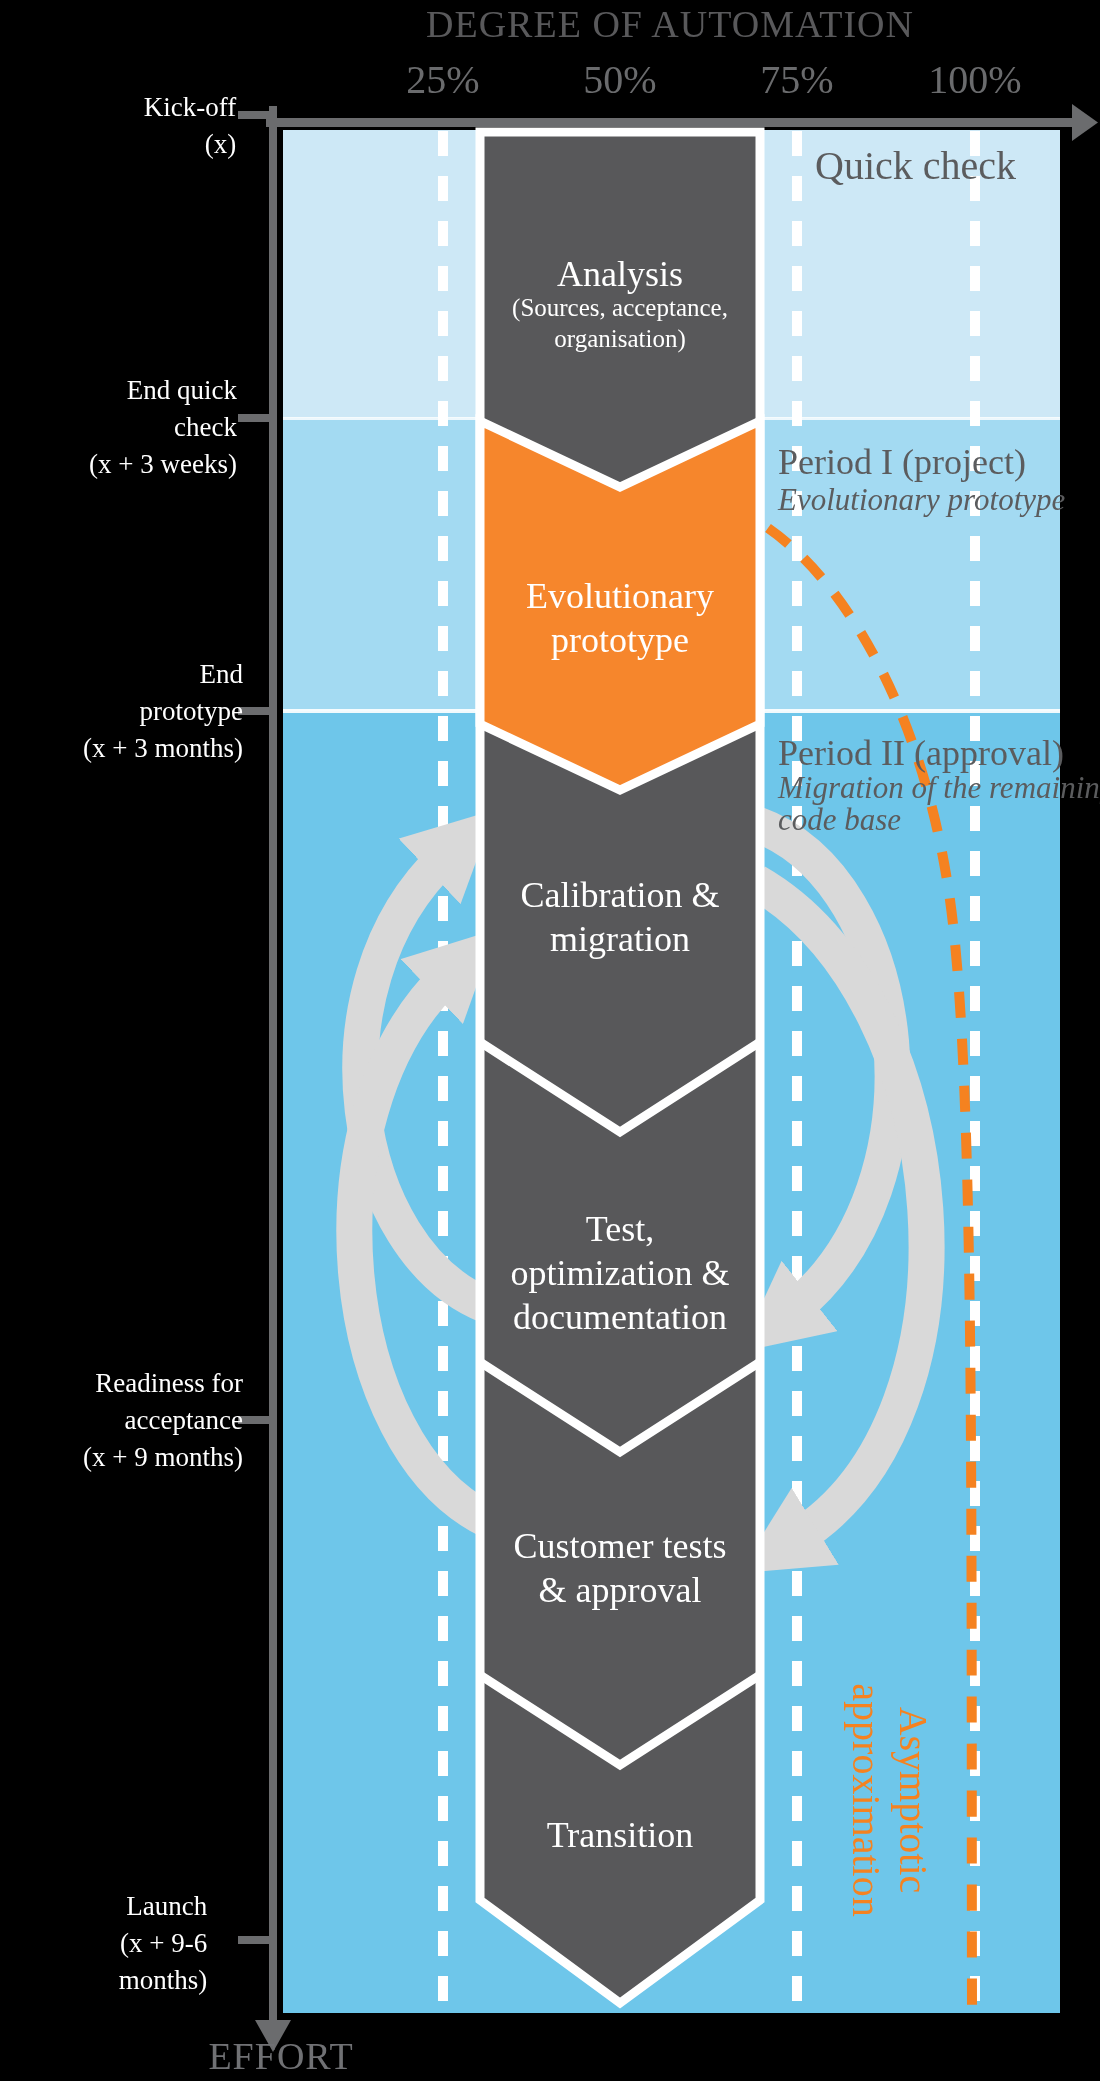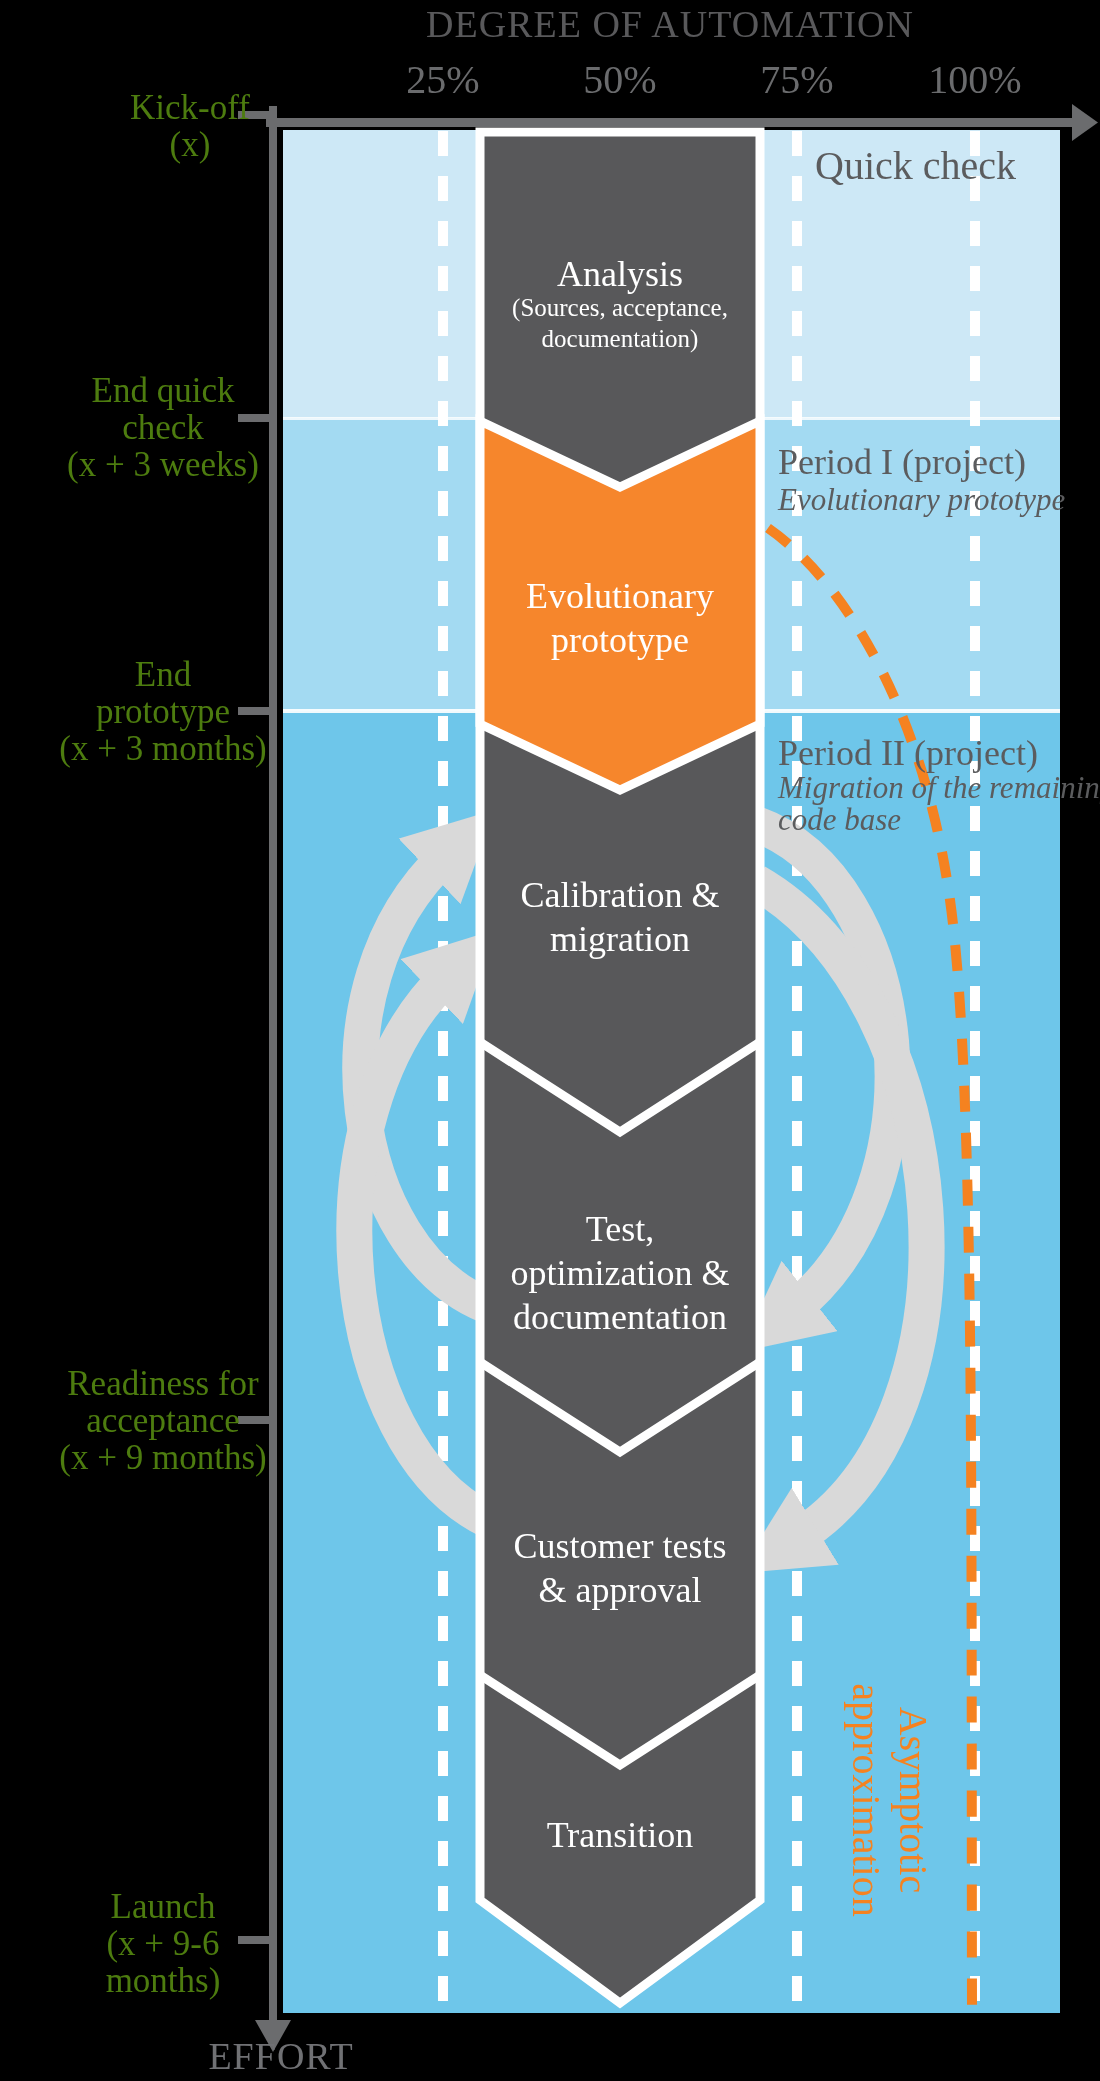--- a/index.html
+++ b/index.html
@@ -5,21 +5,21 @@
   html,body{margin:0;padding:0;background:#000;}
   #stage{
     position:relative;width:1100px;height:2081px;background:#000;overflow:hidden;
     font-family:Liberation Serif, serif;
   }
   #stage svg{position:absolute;left:0;top:0;}
   .txt{position:absolute;white-space:nowrap;}
   .center{transform:translateX(-50%);text-align:center;}
   .chart-title{font-size:38px;letter-spacing:1px;color:#59595B;}
   .pct{font-size:40px;color:#6A6B6D;}
-  .milestone{font-size:35px;line-height:37px;color:#4d7c0f;text-align:center;transform:translateX(-50%);}
+  .milestone{font-size:27px;line-height:37px;color:#ffffff;text-align:right;transform:translateX(-50%);}
   .stage-label{color:#FFFFFF;font-size:36px;line-height:44px;text-align:center;transform:translateX(-50%);}
   .stage-sub{color:#FFFFFF;font-size:25px;line-height:31px;text-align:center;transform:translateX(-50%);}
   .period-title{font-size:36px;color:#5B5C5E;}
   .period-sub{font-size:31px;line-height:32px;font-style:italic;color:#5B5C5E;white-space:nowrap;position:absolute;}
   .quick{font-size:40px;color:#5B5C5E;}
   .asym{
     position:absolute;color:#F58220;font-size:40px;line-height:47px;text-align:center;
     transform:translate(-50%,-50%) rotate(90deg);transform-origin:center center;white-space:nowrap;
   }
   .effort{font-size:38px;letter-spacing:1px;color:#707174;}
@@ -105,21 +105,21 @@
     <div>Launch</div>
     <div>(x + 9-6</div>
     <div>months)</div>
   </div>
 
   <div class="txt stage-label" style="left:620px;top:252px;">
     <div>Analysis</div>
   </div>
   <div class="txt stage-sub" style="left:620px;top:292px;">
     <div>(Sources, acceptance,</div>
-    <div>documentation)</div>
+    <div>organisation)</div>
   </div>
   <div class="txt stage-label" style="left:620px;top:574px;">
     <div>Evolutionary</div>
     <div>prototype</div>
   </div>
   <div class="txt stage-label" style="left:620px;top:873px;">
     <div>Calibration &amp;</div>
     <div>migration</div>
   </div>
   <div class="txt stage-label" style="left:620px;top:1207px;">
@@ -131,21 +131,21 @@
     <div>Customer tests</div>
     <div>&amp; approval</div>
   </div>
   <div class="txt stage-label" style="left:620px;top:1813px;text-align:right;">
     <div>Transition</div>
   </div>
 
   <div class="txt quick" style="left:815px;top:142px;">Quick check</div>
   <div class="txt period-title" style="left:778px;top:441px;">Period I (project)</div>
   <div class="period-sub" style="left:778px;top:484px;">Evolutionary prototype</div>
-  <div class="txt period-title" style="left:778px;top:732px;">Period II (project)</div>
+  <div class="txt period-title" style="left:778px;top:732px;">Period II (approval)</div>
   <div class="period-sub" style="left:778px;top:772px;">
     <div>Migration of the remaining</div>
     <div>code base</div>
   </div>
 
   <div class="asym" style="left:890px;top:1800px;">
     <div>Asymptotic</div>
     <div>approximation</div>
   </div>
 

